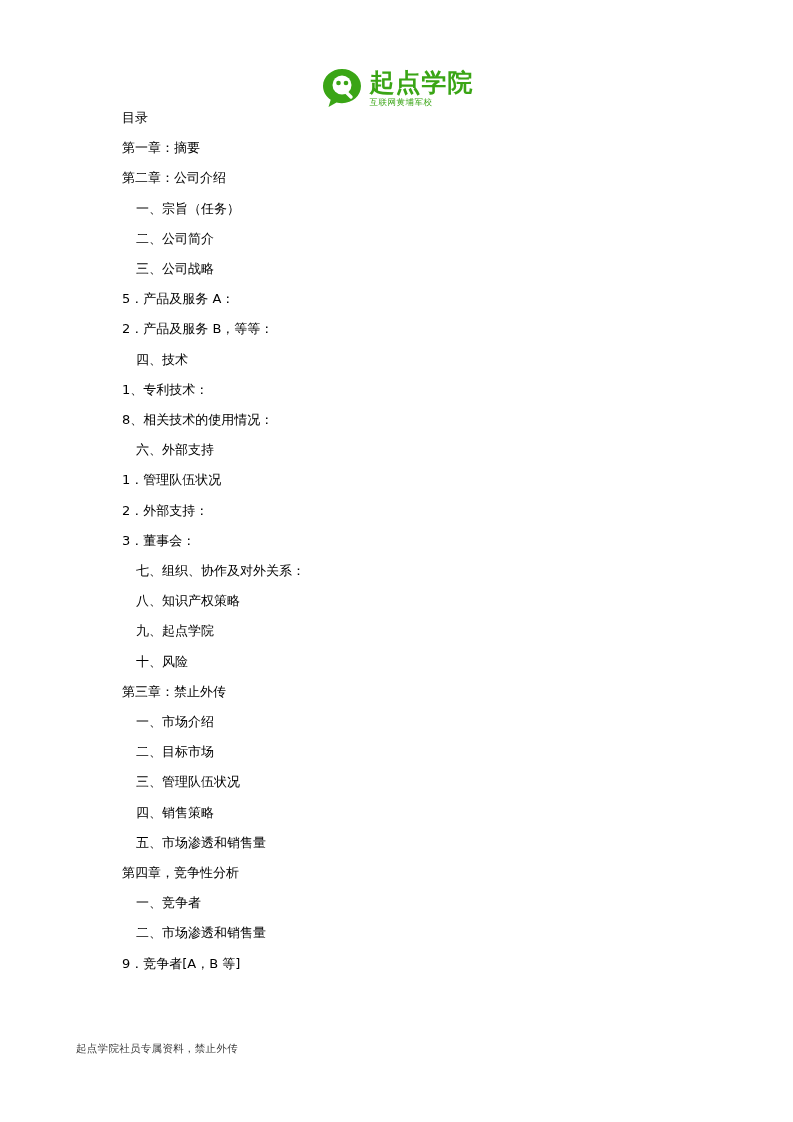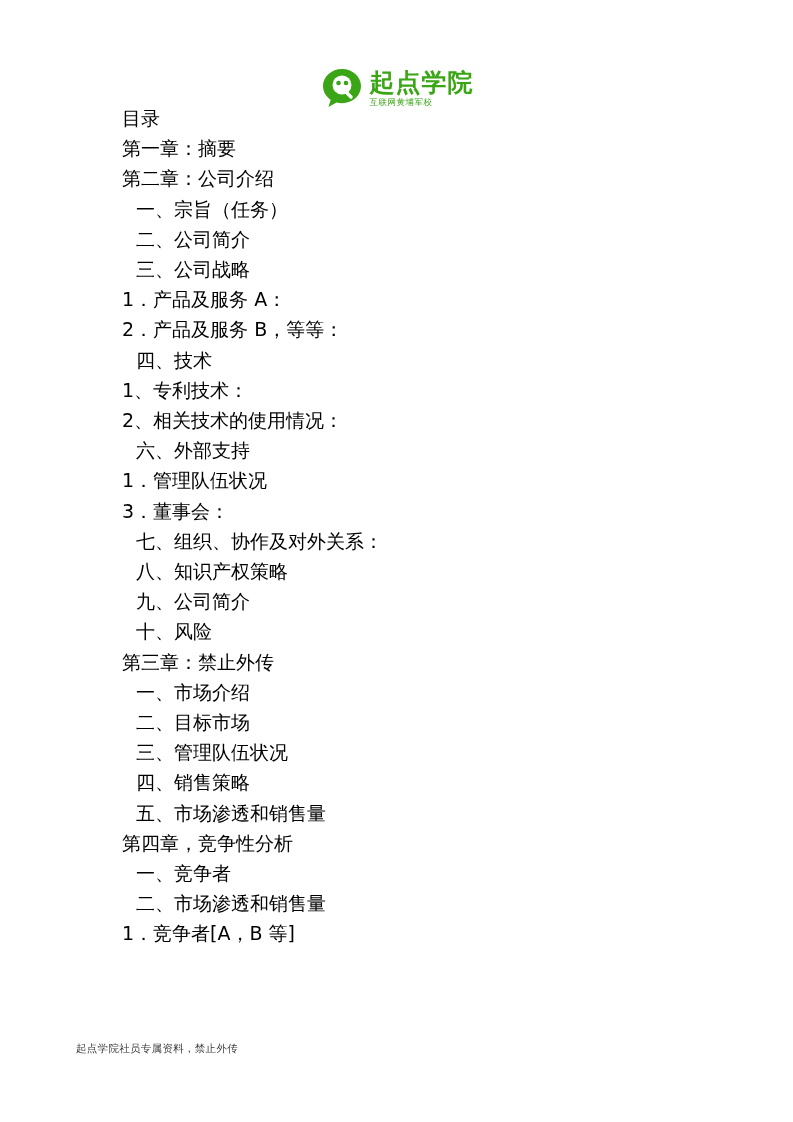--- a/index.html
+++ b/index.html
@@ -63,21 +63,21 @@
     font-family: Liberation Serif, serif;
   }
   
   .doc-body {
     position: absolute;
     top: 103px;
     left: 122px;
     width: 560px;
   }
   .doc-line {
-    font-size: 19px;
+    font-size: 13px;
     line-height: 30.2px;
     color: #000000;
     white-space: pre;
     font-family: "DejaVu Sans", "Liberation Sans", sans-serif;
   }
   .indent-1 { padding-left: 0px; }
   .indent-2 { padding-left: 14px; }
   
   .footer {
     position: absolute;
@@ -112,39 +112,40 @@
     </div>
   </div>
 
   <div class="doc-body">
     <div class="doc-line indent-1">目录</div>
     <div class="doc-line indent-1">第一章：摘要</div>
     <div class="doc-line indent-1">第二章：公司介绍</div>
     <div class="doc-line indent-2">一、宗旨（任务）</div>
     <div class="doc-line indent-2">二、公司简介</div>
     <div class="doc-line indent-2">三、公司战略</div>
-    <div class="doc-line indent-1">1．产品及服务 A：</div>
+    <div class="doc-line indent-1">5．产品及服务 A：</div>
     <div class="doc-line indent-1">2．产品及服务 B，等等：</div>
     <div class="doc-line indent-2">四、技术</div>
     <div class="doc-line indent-1">1、专利技术：</div>
-    <div class="doc-line indent-1">2、相关技术的使用情况：</div>
+    <div class="doc-line indent-1">8、相关技术的使用情况：</div>
     <div class="doc-line indent-2">六、外部支持</div>
     <div class="doc-line indent-1">1．管理队伍状况</div>
+    <div class="doc-line indent-1">2．外部支持：</div>
     <div class="doc-line indent-1">3．董事会：</div>
     <div class="doc-line indent-2">七、组织、协作及对外关系：</div>
     <div class="doc-line indent-2">八、知识产权策略</div>
-    <div class="doc-line indent-2">九、公司简介</div>
+    <div class="doc-line indent-2">九、起点学院</div>
     <div class="doc-line indent-2">十、风险</div>
     <div class="doc-line indent-1">第三章：禁止外传</div>
     <div class="doc-line indent-2">一、市场介绍</div>
     <div class="doc-line indent-2">二、目标市场</div>
     <div class="doc-line indent-2">三、管理队伍状况</div>
     <div class="doc-line indent-2">四、销售策略</div>
     <div class="doc-line indent-2">五、市场渗透和销售量</div>
     <div class="doc-line indent-1">第四章，竞争性分析</div>
     <div class="doc-line indent-2">一、竞争者</div>
     <div class="doc-line indent-2">二、市场渗透和销售量</div>
-    <div class="doc-line indent-1">1．竞争者[A，B 等]</div>
+    <div class="doc-line indent-1">9．竞争者[A，B 等]</div>
   </div>
 
   <div class="footer">起点学院社员专属资料，禁止外传</div>
 
 </div>
 
 </body></html>

